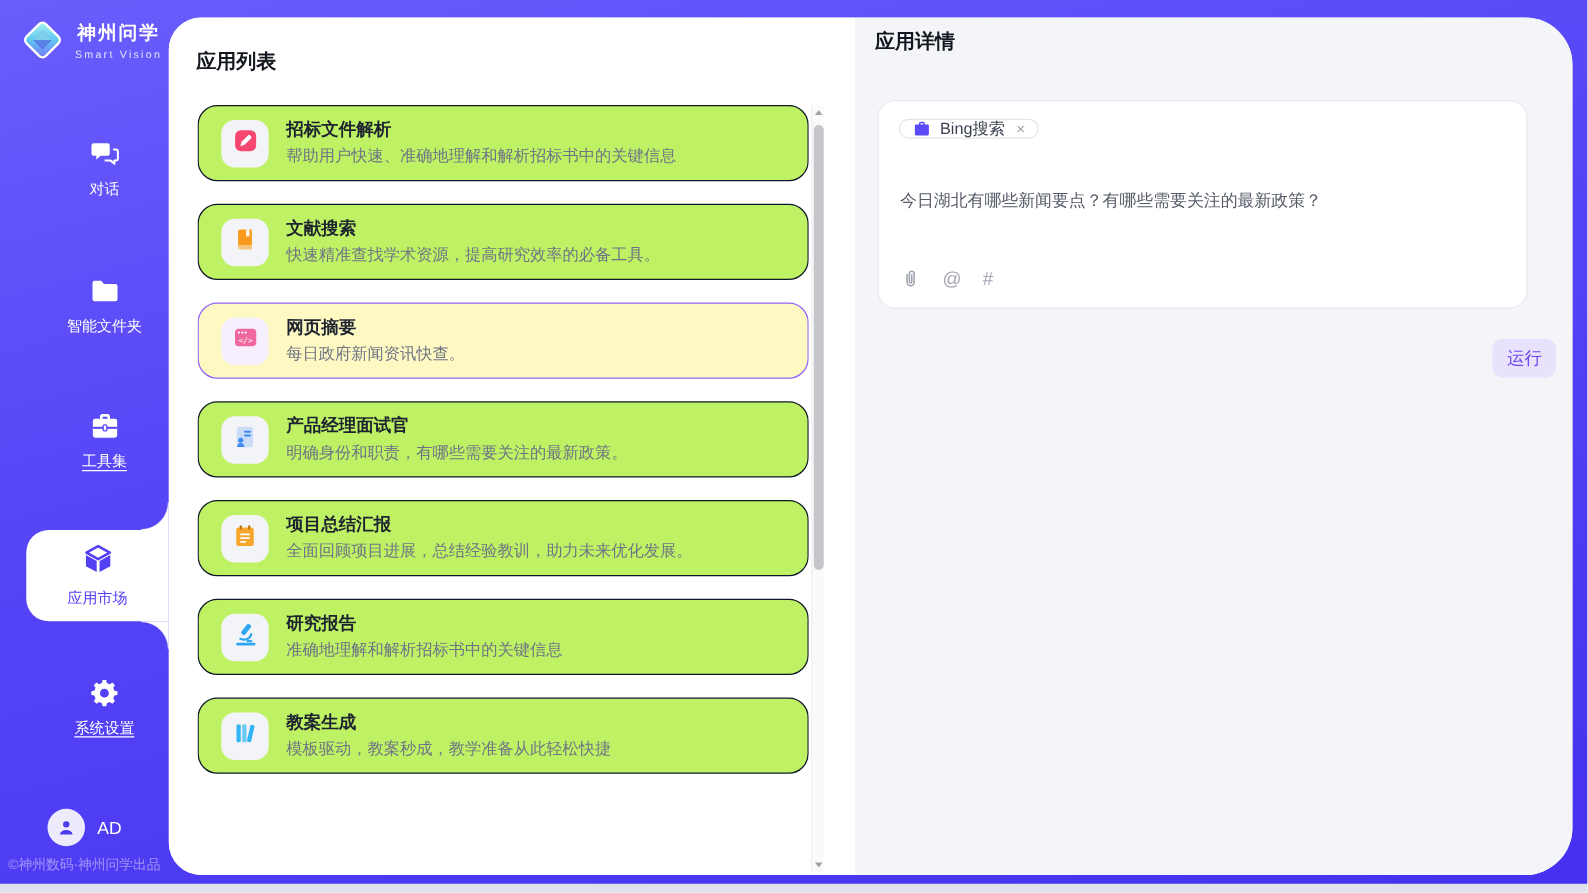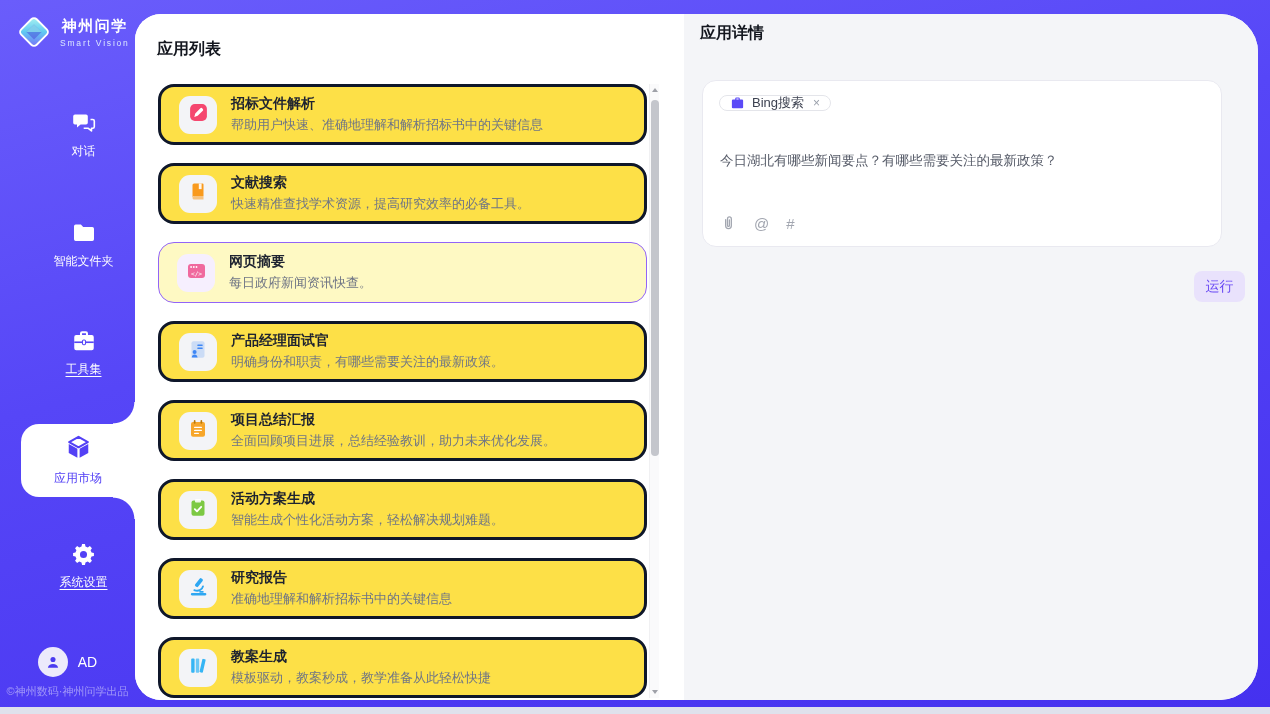--- a/index.html
+++ b/index.html
@@ -49,22 +49,22 @@
   
   .main {
     position:absolute; left:135px; top:14px; width:1123px; height:686px;
     background:#fff; border-radius:26px 38px 38px 26px; display:flex; overflow:hidden;
   }
   .list-col { width:549px; position:relative; background:#fff; }
   .col-title { font-size:16px; font-weight:bold; color:#14171f; }
   .list-col .col-title { position:absolute; left:22px; top:25px; }
   .cards { position:absolute; left:23px; top:70px; width:489px; height:616px; overflow:hidden; }
   .card {
-    height:61px; border:3px solid #0f172a; border-radius:16px; margin-bottom:18px;
-    display:flex; align-items:center; padding:0 16px 0 18px; gap:14px; background:#fde047; cursor:pointer;
+    height:61px; border:1px solid #0f172a; border-radius:16px; margin-bottom:18px;
+    display:flex; align-items:center; padding:0 16px 0 18px; gap:14px; background:#bef264; cursor:pointer;
   }
   .card.selected { background:#fef9c3; border:1.5px solid #9264f8; }
   .icon-box { width:38px; height:38px; border-radius:11px; background:#f3f4f7; display:flex; align-items:center; justify-content:center; flex:none; }
   .card.selected .icon-box { background:#f6effe; }
   .card-text { display:flex; flex-direction:column; gap:3px; min-width:0; }
   .card-title { font-size:14px; font-weight:bold; color:#1e2330; }
   .card-desc { font-size:13px; color:#6f7585; white-space:nowrap; }
   
   .scrollbar { position:absolute; left:514px; top:70px; width:10px; height:614px; background:#fafafb; border-left:1px solid #f0f0f2; }
   .sb-arrow { position:absolute; left:0; width:10px; height:12px; display:flex; align-items:center; justify-content:center; cursor:pointer; }
@@ -256,33 +256,20 @@
                   <rect x="6" y="14.2" width="5" height="1.4" rx=".7" fill="#fff"></rect>
                 </svg></span>
     </span>
     <span class="card-text">
       <span class="card-title">项目总结汇报</span>
       <span class="card-desc">全面回顾项目进展，总结经验教训，助力未来优化发展。</span>
     </span>
   </div>
           <div class="card">
     <span class="icon-box">
-      <span><svg width="20" height="21" viewBox="0 0 20 20">
-                  <rect x="3.5" y="3" width="13" height="15.2" rx="2" fill="#7cc943"></rect>
-                  <rect x="7" y="1.4" width="6" height="3.6" rx="1" fill="#fff" opacity=".85"></rect>
-                  <path d="M6.8 11.6l2.2 2.2 4.2-4.5" stroke="#fff" stroke-width="1.8" fill="none" stroke-linecap="round" stroke-linejoin="round"></path>
-                </svg></span>
-    </span>
-    <span class="card-text">
-      <span class="card-title">活动方案生成</span>
-      <span class="card-desc">智能生成个性化活动方案，轻松解决规划难题。</span>
-    </span>
-  </div>
-          <div class="card">
-    <span class="icon-box">
       <span><svg width="21" height="21" viewBox="0 0 20 20">
                   <rect x="8.6" y="1.6" width="3.6" height="9.4" rx="1.3" transform="rotate(38 10.4 6.3)" fill="#2ea7f2"></rect>
                   <path d="M6 13.4c3.6 1.7 7.6-.2 8.3-3.6" stroke="#2ea7f2" stroke-width="1.7" fill="none" stroke-linecap="round"></path>
                   <path d="M3.8 17.4h12.6" stroke="#2ea7f2" stroke-width="2.2" stroke-linecap="round"></path>
                   <rect x="10.6" y="14.2" width="4.4" height="1.8" rx=".9" fill="#2ea7f2"></rect>
                 </svg></span>
     </span>
     <span class="card-text">
       <span class="card-title">研究报告</span>
       <span class="card-desc">准确地理解和解析招标书中的关键信息</span>

